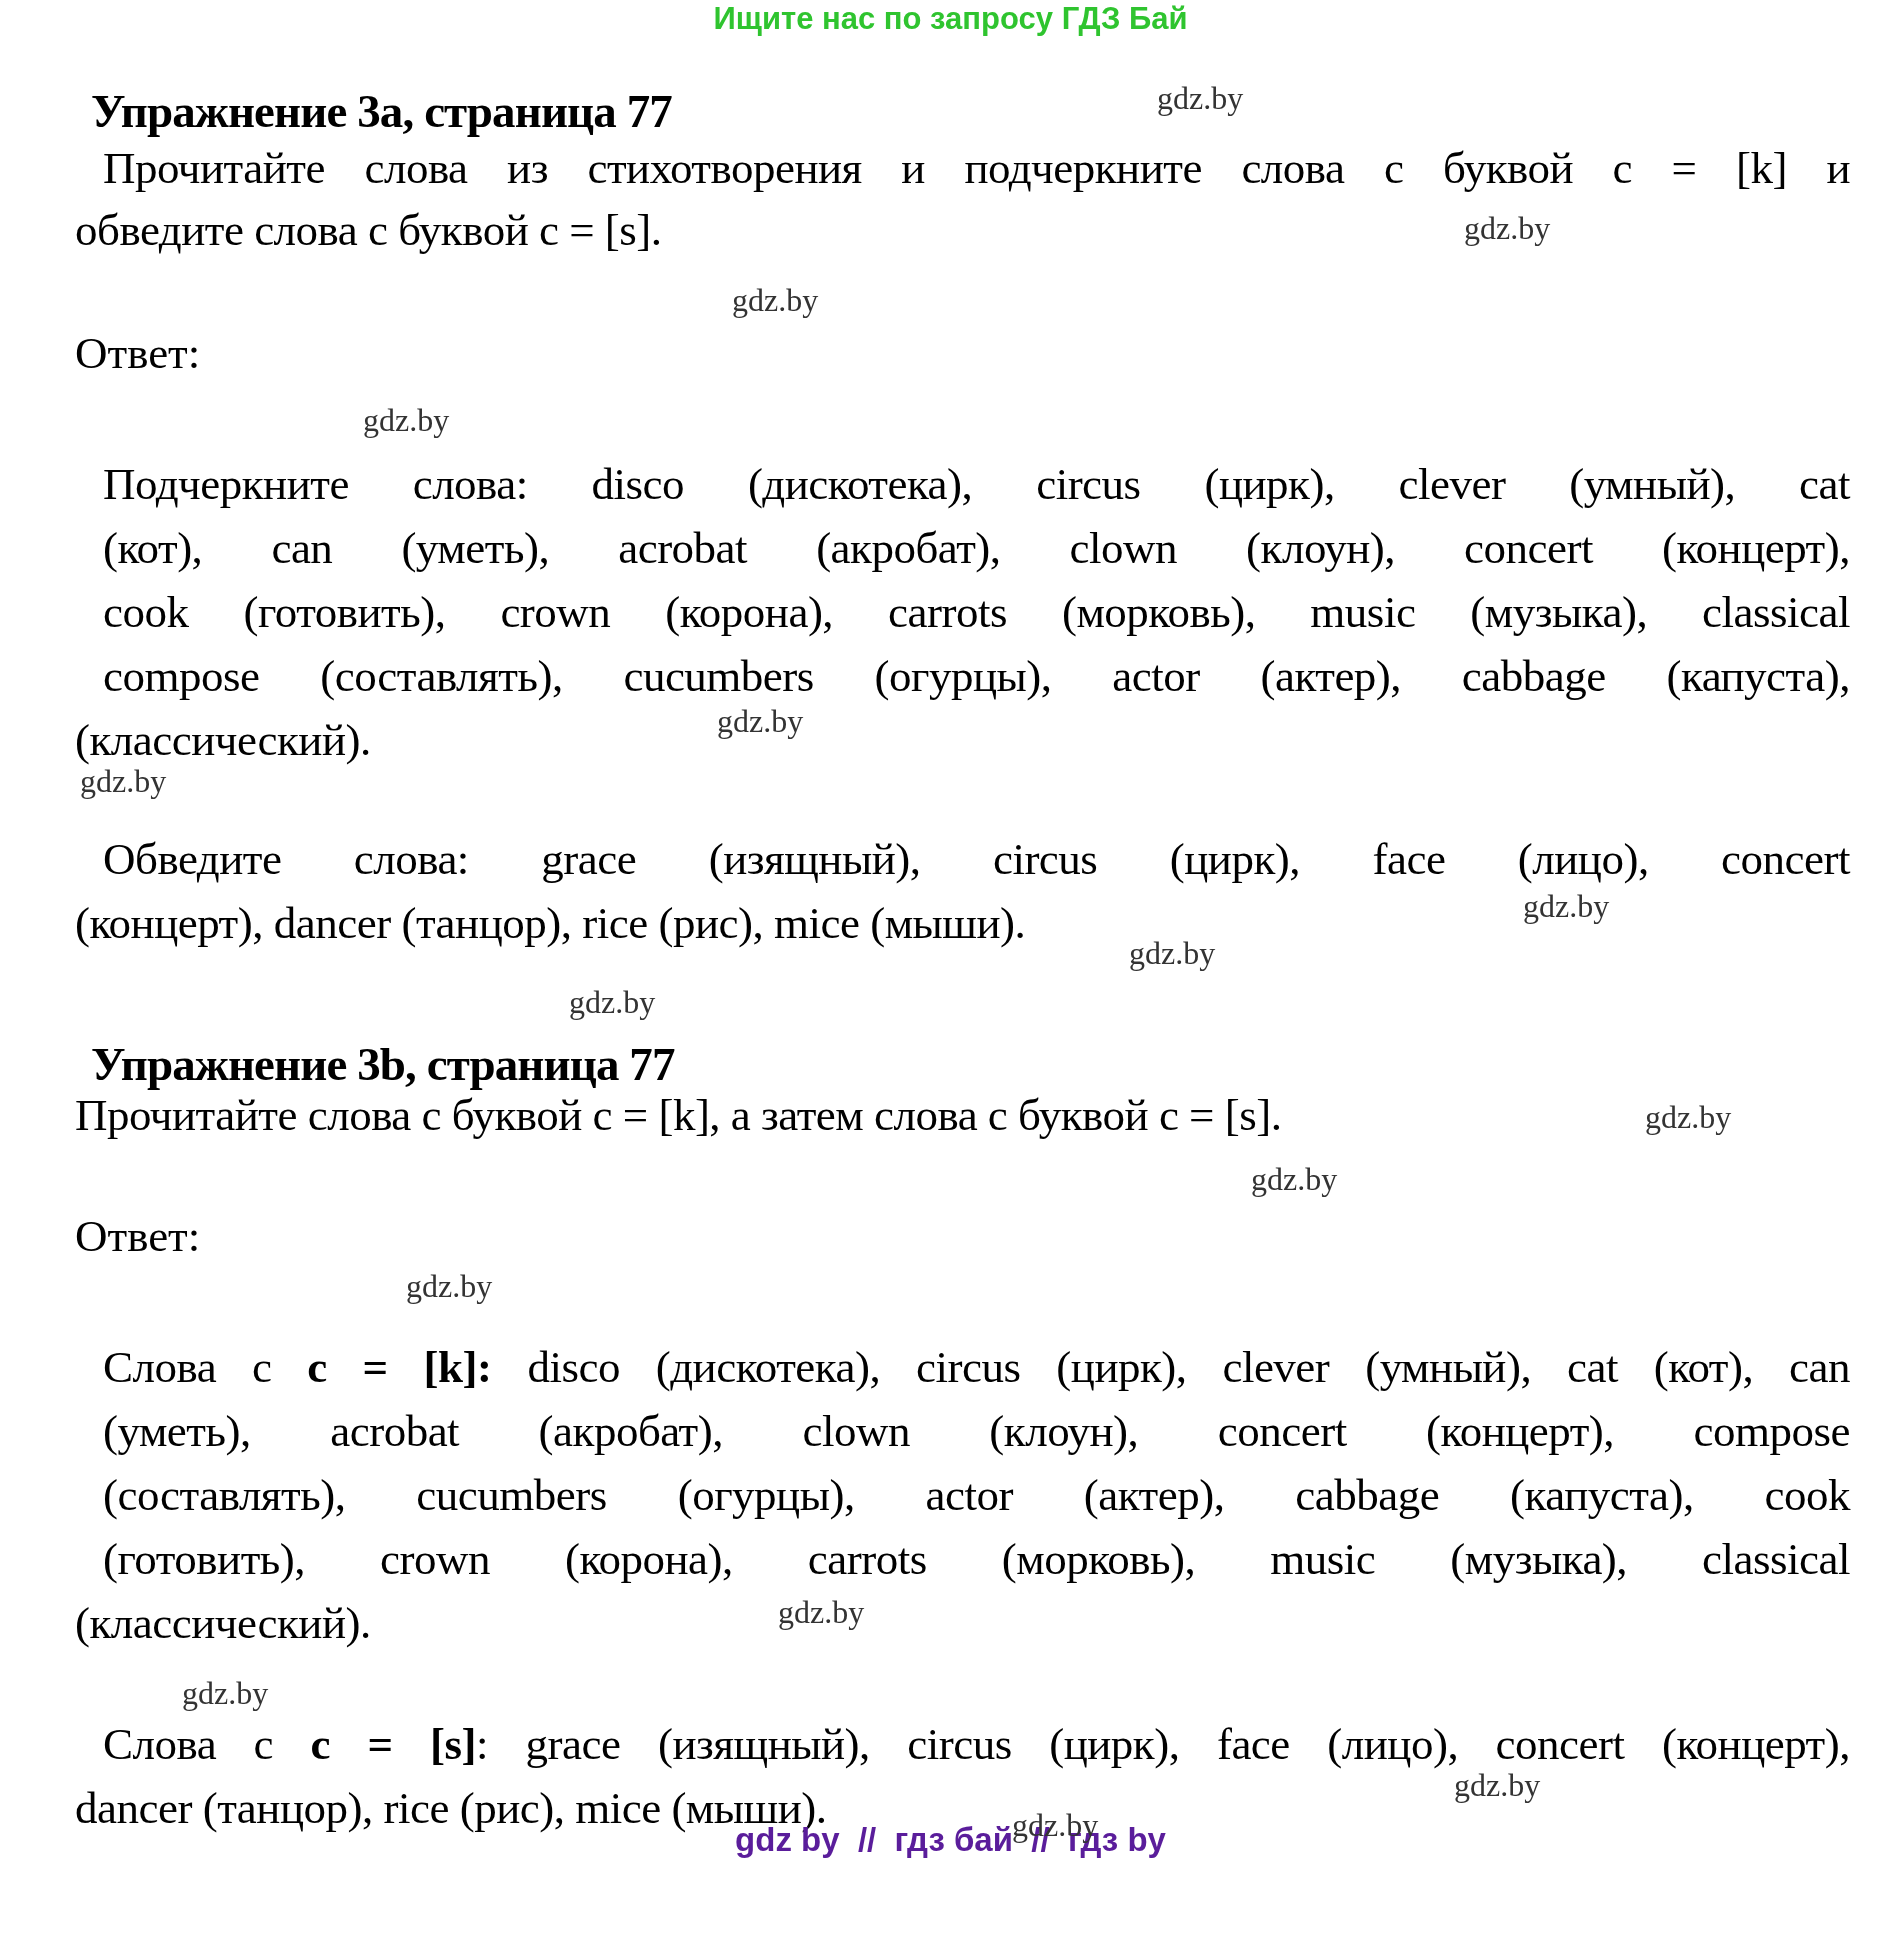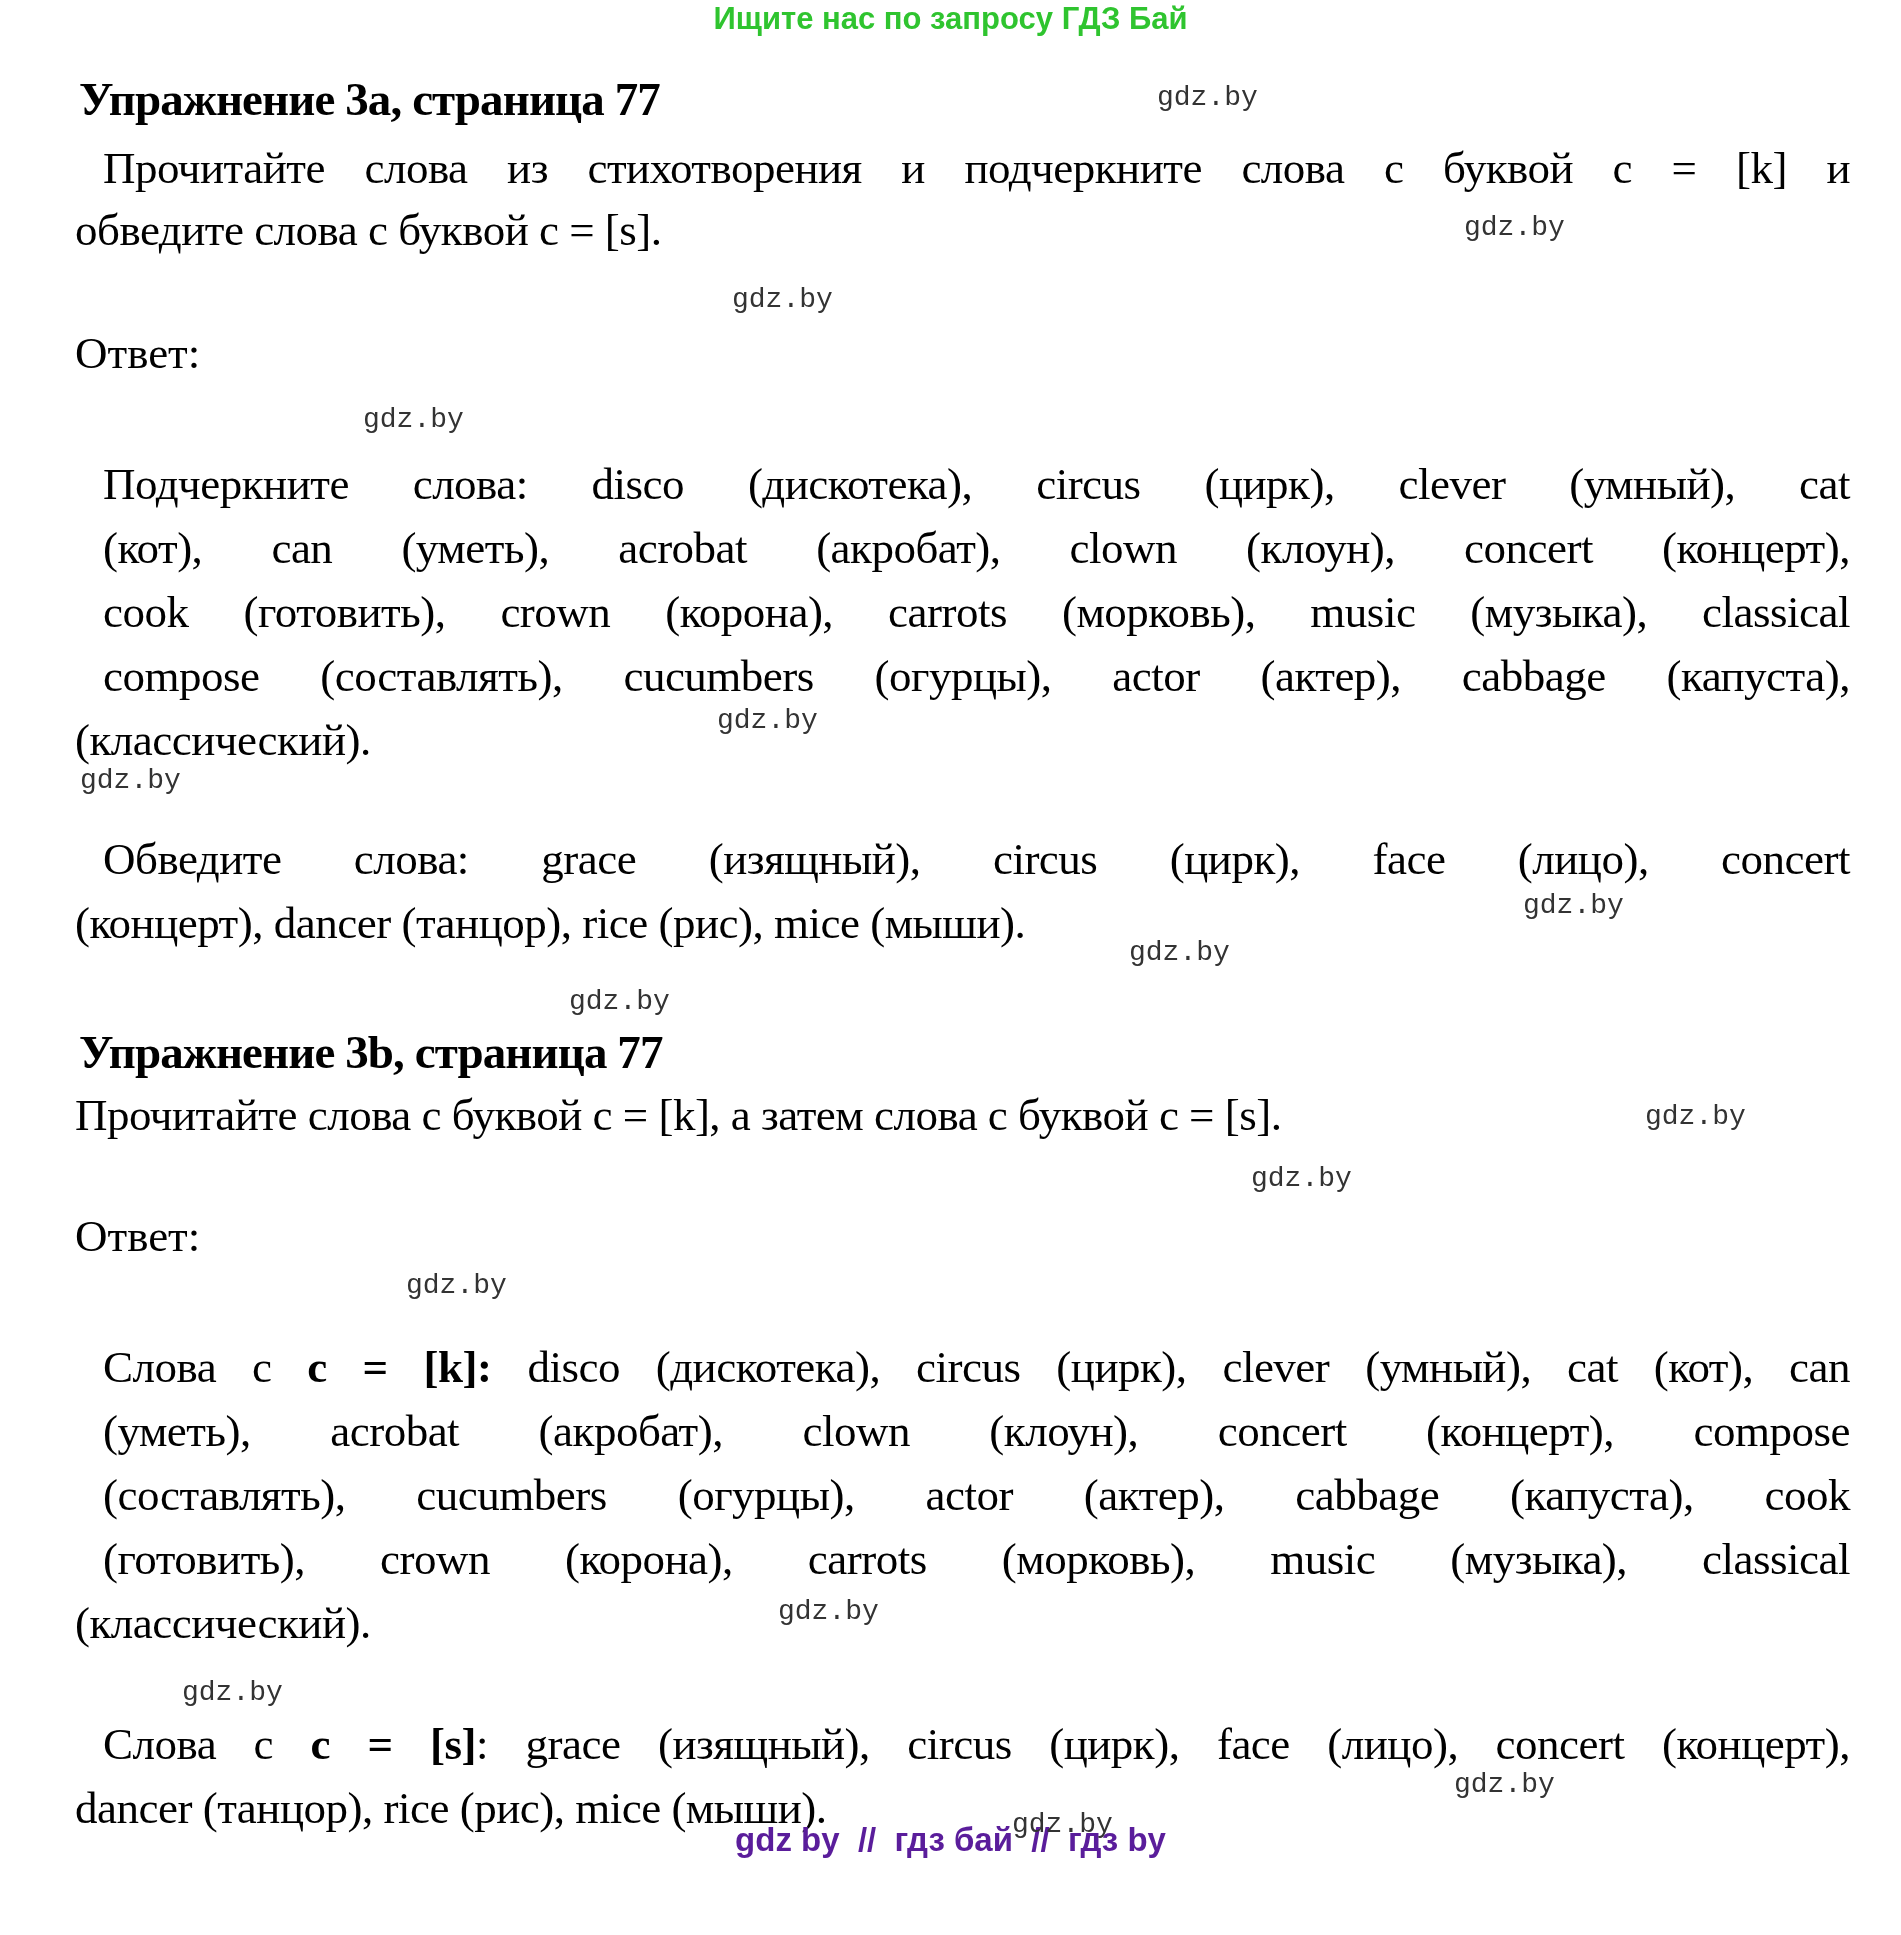--- a/index.html
+++ b/index.html
@@ -14,37 +14,37 @@
     position:relative;width:1901px;height:1935px;background:var(--paper);
     overflow:hidden;color:var(--ink);
     font-family:"Liberation Serif","DejaVu Serif",serif;
   }
   .banner{
     position:absolute;top:1.9px;left:0;width:100%;text-align:center;
     font-family:"Liberation Sans","DejaVu Sans",sans-serif;
     font-weight:bold;font-size:31px;line-height:34px;color:var(--green);
   }
   .heading{
-    position:absolute;left:75px;width:1775px;margin:4px;
+    position:absolute;left:75px;width:1775px;margin:16px;
     font-weight:bold;font-size:47px;line-height:51px;color:var(--ink);
     letter-spacing:-0.9px;
   }
   .tblock{
     position:absolute;left:75px;width:1775px;
     font-size:45px;line-height:64px;letter-spacing:-0.5px;
   }
   .jline{text-align:justify;text-align-last:justify;text-justify:inter-word;margin-left:28px;}
   .lline{text-align:left;}
   .answer-label{
     position:absolute;left:75px;font-size:45px;line-height:51px;
   }
   .wm{
     position:absolute;
-    font-family:Liberation Mono, monospace;
-    font-size:28px;line-height:30px;color:var(--wm-gray);
+    font-family:Liberation Serif, serif;
+    font-size:32px;line-height:30px;color:var(--wm-gray);
     white-space:nowrap;
   }
   .footer{
     position:absolute;left:0;top:1819px;width:100%;text-align:center;
     font-family:"Liberation Sans","DejaVu Sans",sans-serif;
     font-weight:bold;font-size:33px;line-height:41px;color:var(--purple);
     white-space:pre;
   }
   .b{font-weight:bold;}
 </style>

